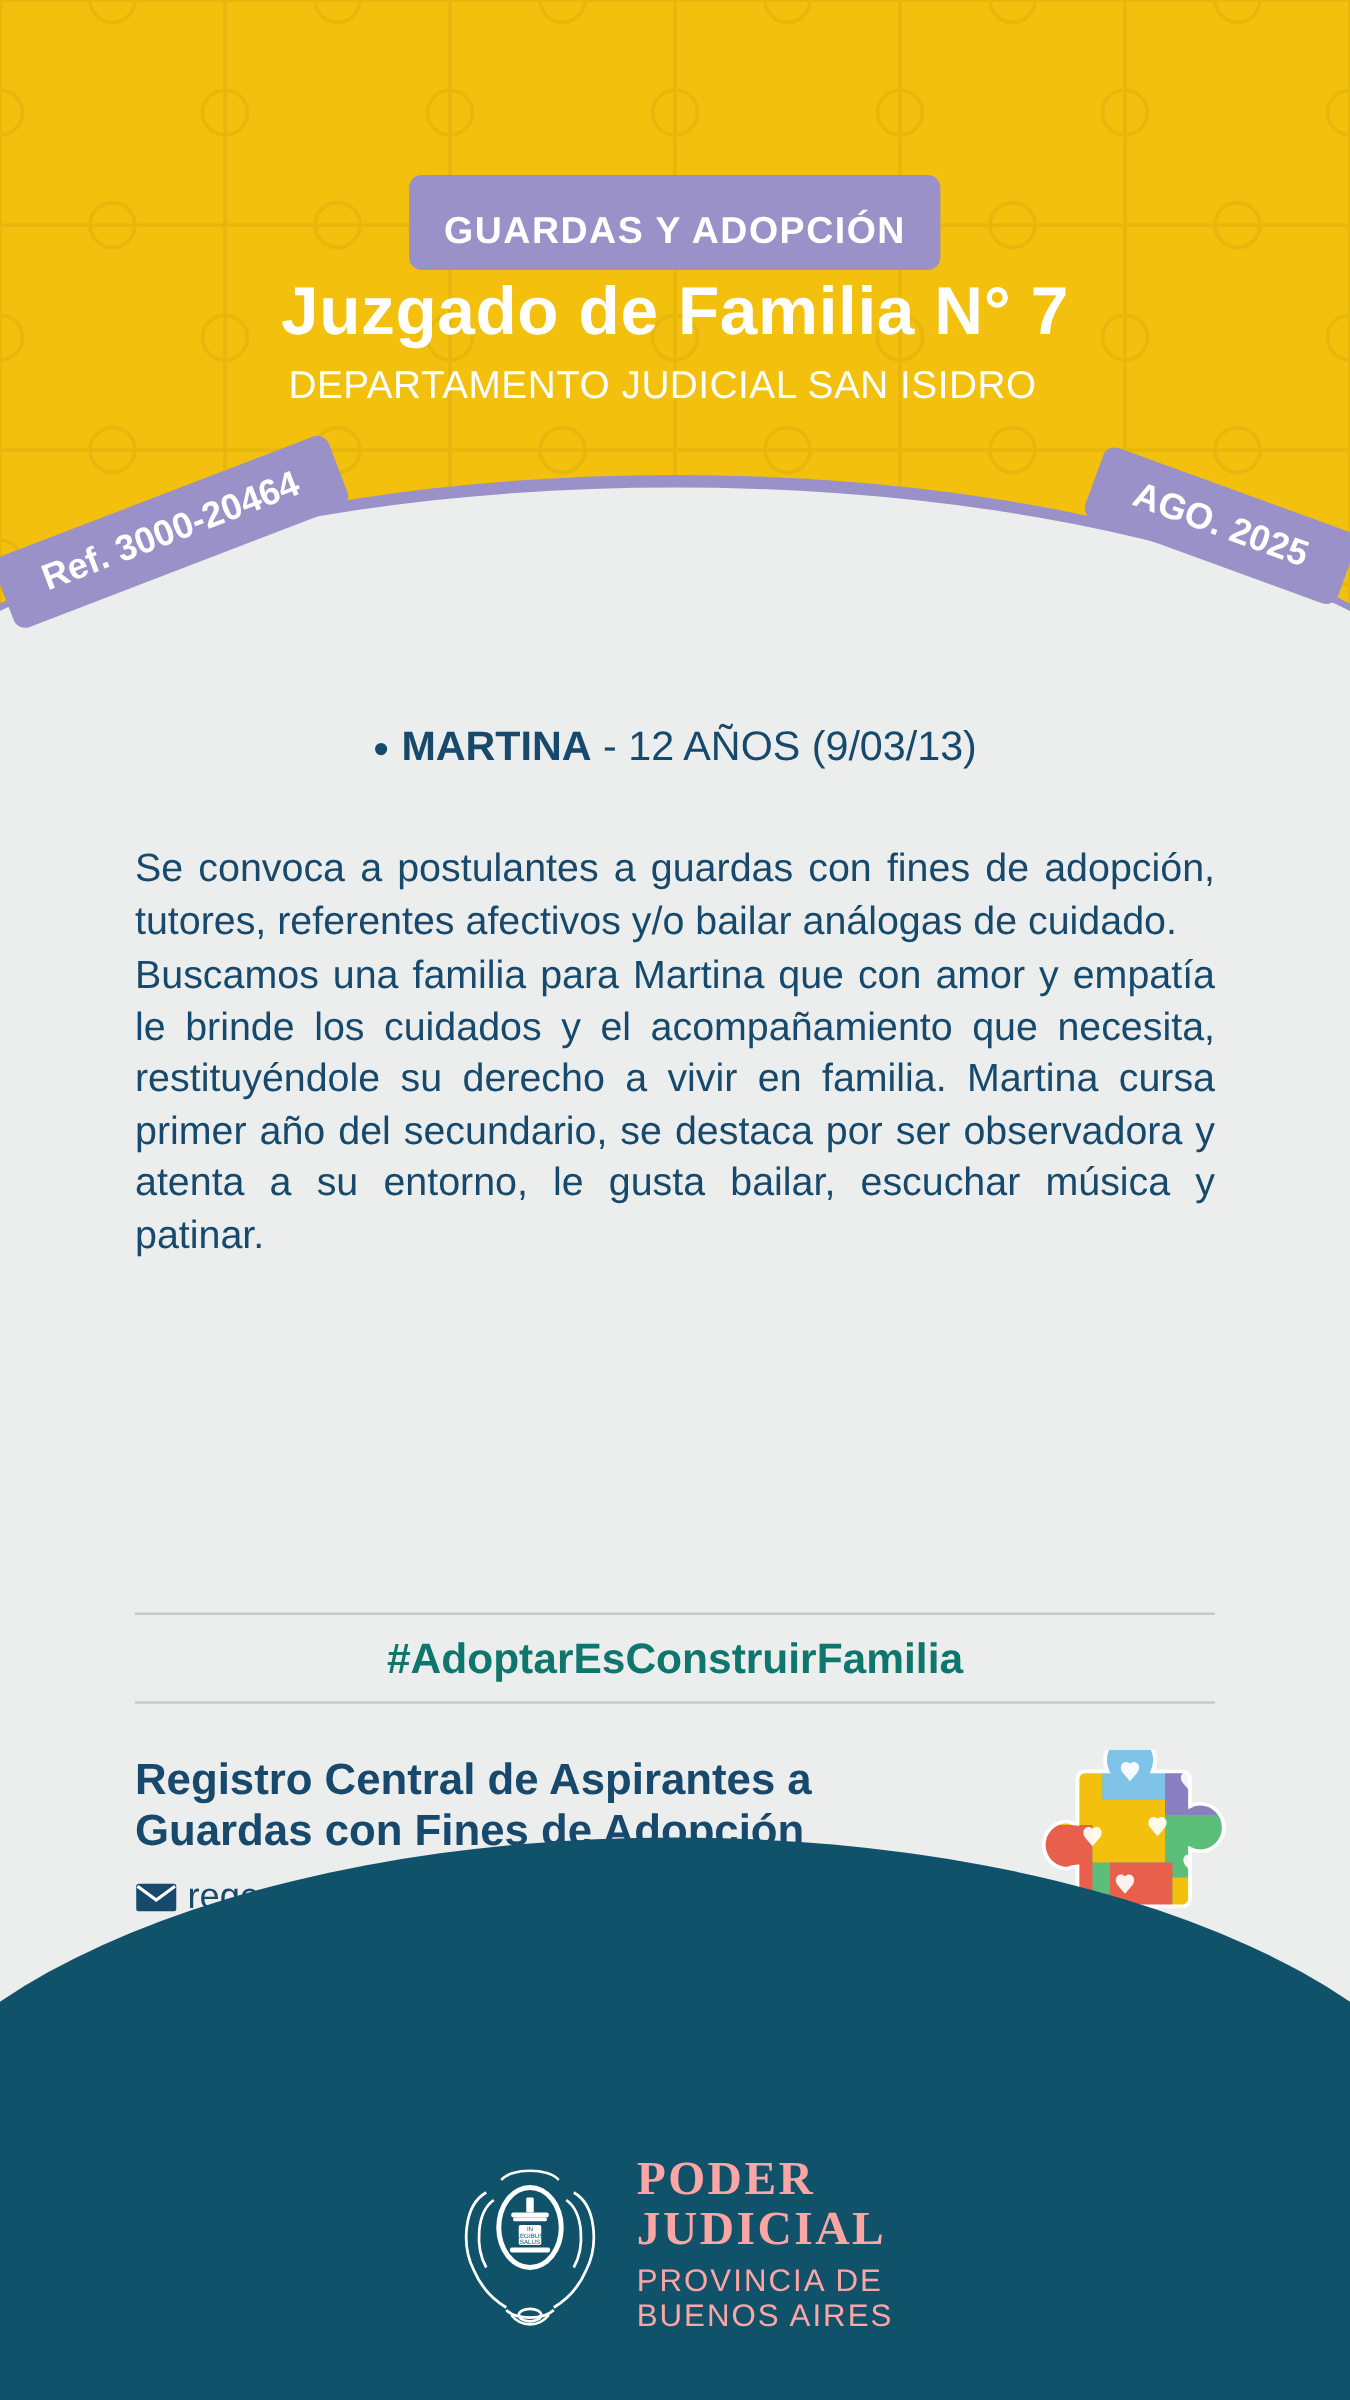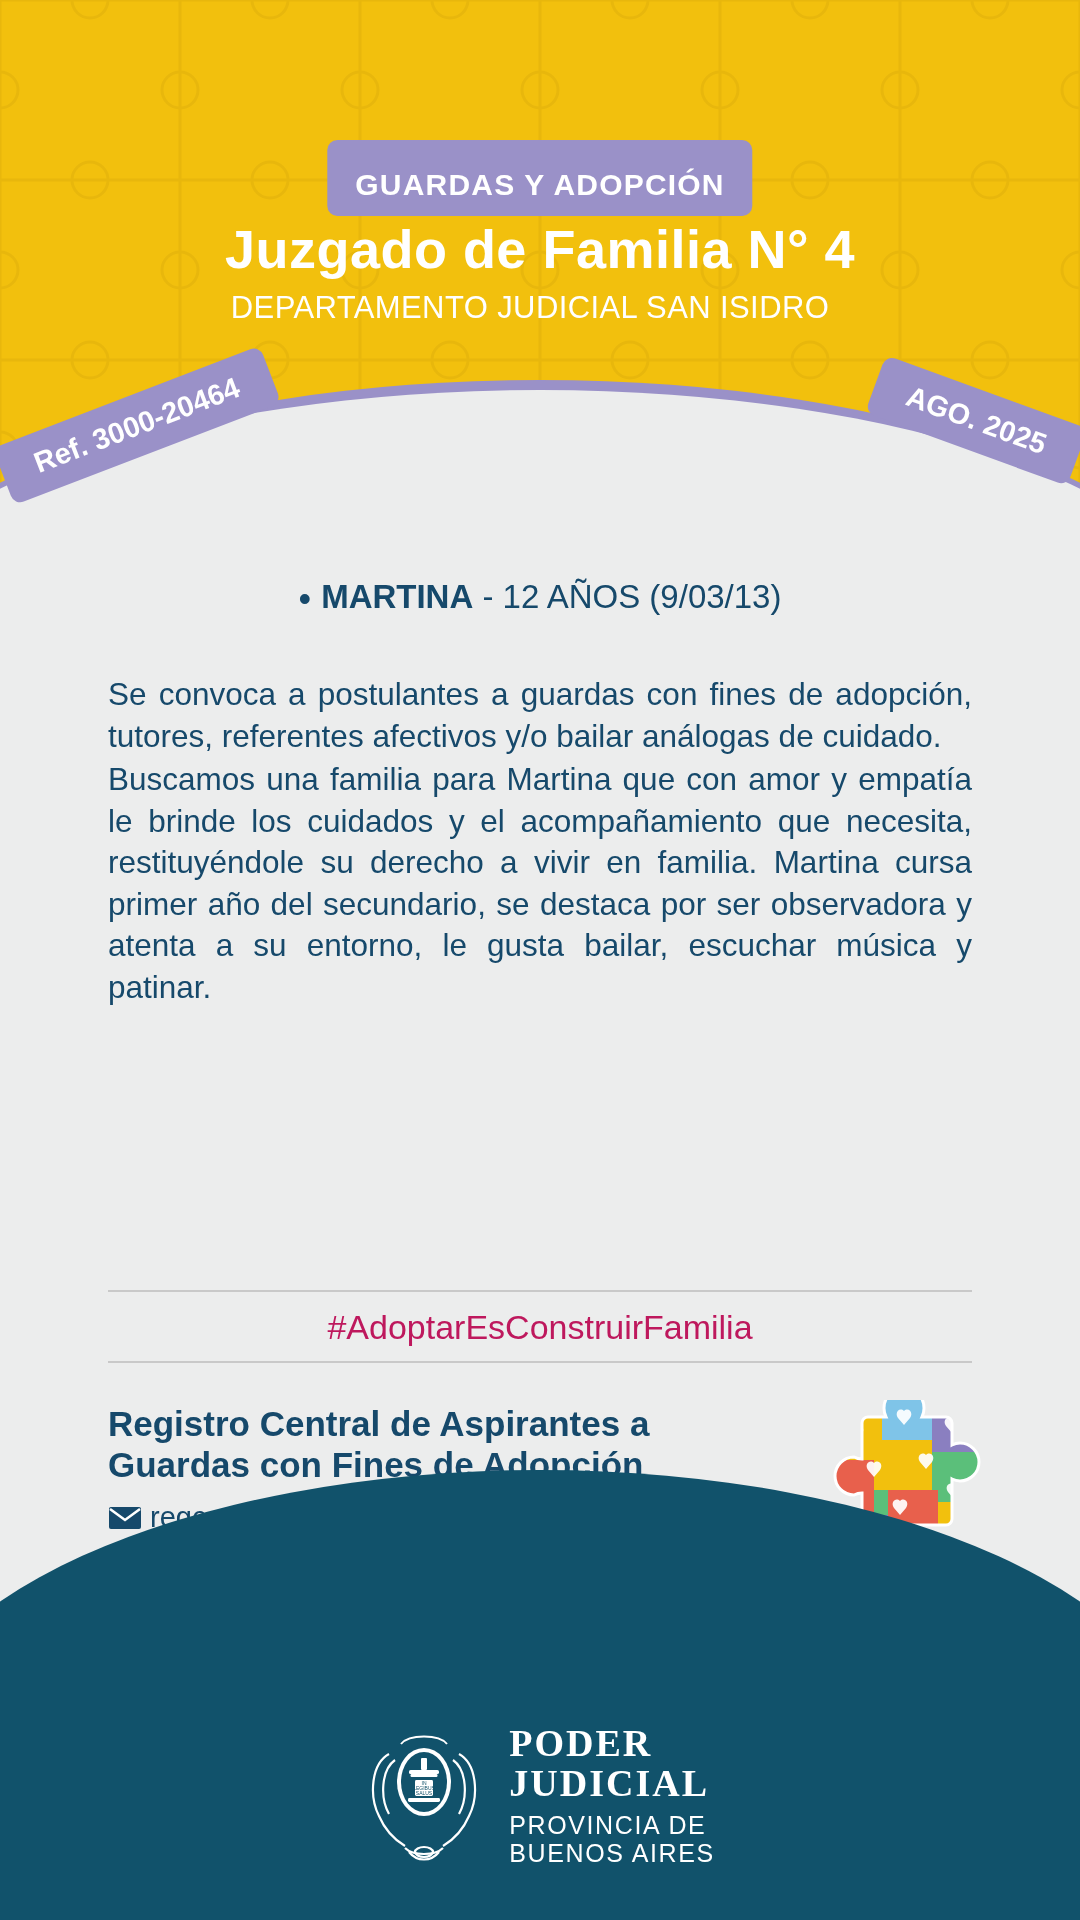--- a/index.html
+++ b/index.html
@@ -147,23 +147,23 @@
     left: 108px;
     width: 864px;
     text-align: center;
   }
   .rule {
     height: 2px;
     background: #c9c9c9;
     width: 100%;
   }
   #hashtag {
-    color: #be185d;
+    color: #0f766e;
     font-size: 34px;
-    font-weight: normal;
+    font-weight: bold;
     padding: 16px 0 14px 0;
   }
 
   
   #contact {
     position: absolute;
     z-index: 6;
     top: 1400px;
     left: 108px;
     width: 700px;
@@ -217,21 +217,21 @@
   }
   #footer-inner {
     position: absolute;
     bottom: 300px;
     left: 0; right: 0;
     display: flex;
     align-items: center;
     justify-content: center;
     gap: 26px;
   }
-  #footer-text { color: #ffffff; }
+  #footer-text { color: #fca5a5; }
   #footer-line1, #footer-line2 {
     font-family: "Liberation Serif", serif;
     font-weight: bold;
     font-size: 38px;
     letter-spacing: 2px;
     line-height: 1.06;
   }
   #footer-line3, #footer-line4 {
     font-size: 25px;
     letter-spacing: 1.6px;
@@ -251,21 +251,21 @@
         <circle cx="90" cy="0" r="18" fill="none" stroke="#e0b00c" stroke-width="3"></circle>
         <circle cx="0" cy="90" r="18" fill="none" stroke="#e0b00c" stroke-width="3"></circle>
         <circle cx="180" cy="90" r="18" fill="none" stroke="#e0b00c" stroke-width="3"></circle>
         <circle cx="90" cy="180" r="18" fill="none" stroke="#e0b00c" stroke-width="3"></circle>
       </pattern>
     </defs>
     <rect x="0" y="0" width="1080" height="580" fill="url(#pz)"></rect>
   </svg>
 
   <div id="badge-top">GUARDAS Y ADOPCIÓN</div>
-  <div id="court-title">Juzgado de Familia N° 4</div>
+  <div id="court-title">Juzgado de Familia N° 7</div>
   <div id="court-subtitle">DEPARTAMENTO JUDICIAL SAN ISIDRO</div>
 
   <div id="dome"></div>
 
   <div class="ribbon" id="ribbon-ref">Ref. 3000-20464</div>
   <div class="ribbon" id="ribbon-date">AGO. 2025</div>
 </div>
 
 <div id="content">
 

